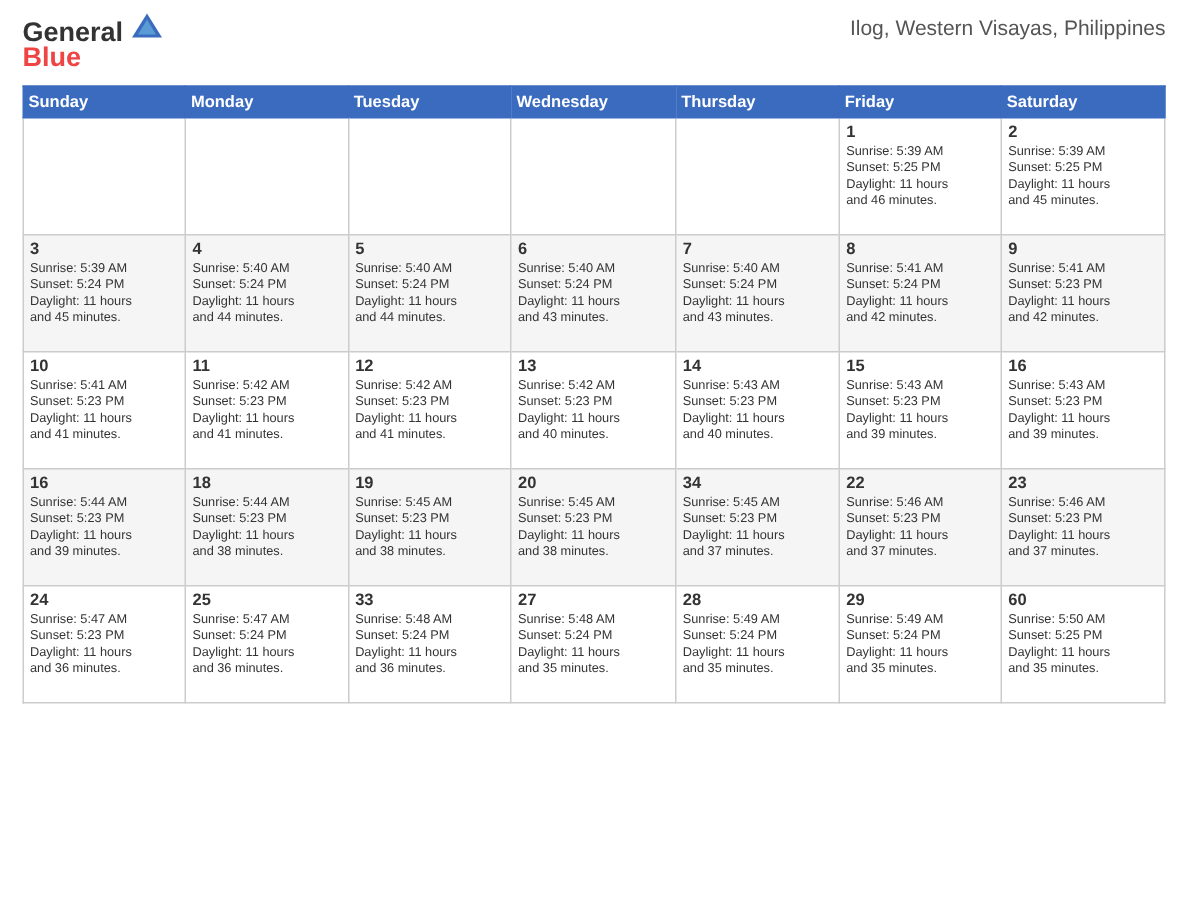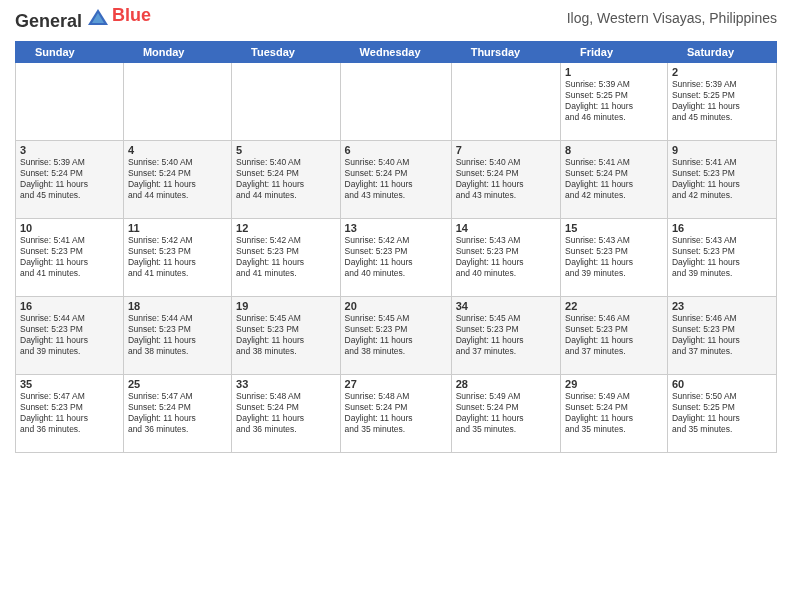--- a/index.html
+++ b/index.html
@@ -45,21 +45,21 @@
       color: #555;
     }
     .calendar {
       width: 100%;
       border-collapse: collapse;
       font-size: 9px;
     }
     .calendar th {
       background: #3a6bbf;
       color: #fff;
-      padding: 4px 19px;
+      padding: 4px 3px;
       text-align: left;
       font-size: 11px;
       font-weight: bold;
       border: 1px solid #3a6bbf;
     }
     .calendar td {
       border: 1px solid #ccc;
       vertical-align: top;
       padding: 3px 4px;
       width: 113px;
@@ -87,21 +87,21 @@
     .week-row td {
       height: 78px;
     }
   </style>
 </head>
 <body>
 
 <div class="container">
   <div class="header">
     <div class="logo">
-      <div style="display:flex; flex-direction:row; align-items:flex-start;">
+      <div style="display:flex; flex-direction:column; align-items:flex-start;">
         <div style="display:flex; align-items:center;">
           <span class="logo-text">General</span>
           <svg width="28" height="28" viewBox="0 0 28 28" style="margin-left:2px; margin-top:-5px;">
             <polygon points="14,4 24,20 4,20" fill="#3a6bbf"></polygon>
             <polygon points="14,8 20,18 8,18" fill="#5b9bd5"></polygon>
           </svg>
         </div>
         <span class="logo-text" style="color:#ef4444; margin-top:-4px;">Blue</span>
       </div>
     </div>
@@ -292,21 +292,21 @@
           <td>
             <span class="day-num">23</span>
             <div class="day-info" style="white-space: pre-line;">Sunrise: 5:46 AM
 Sunset: 5:23 PM
 Daylight: 11 hours
 and 37 minutes.</div>
           </td>
         </tr>
         <tr class="week-row">
           <td>
-            <span class="day-num">35</span>
+            <span class="day-num">24</span>
             <div class="day-info" style="white-space: pre-line;">Sunrise: 5:47 AM
 Sunset: 5:23 PM
 Daylight: 11 hours
 and 36 minutes.</div>
           </td>
           <td>
             <span class="day-num">25</span>
             <div class="day-info" style="white-space: pre-line;">Sunrise: 5:47 AM
 Sunset: 5:24 PM
 Daylight: 11 hours

